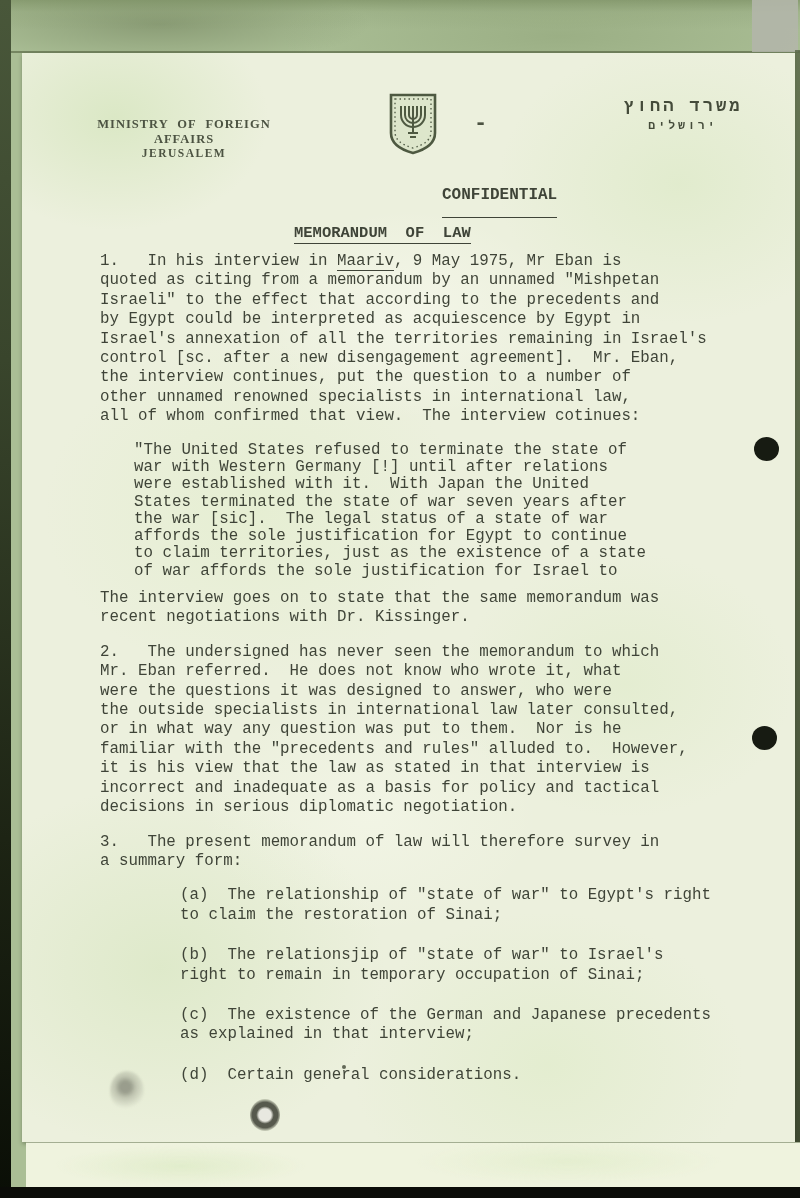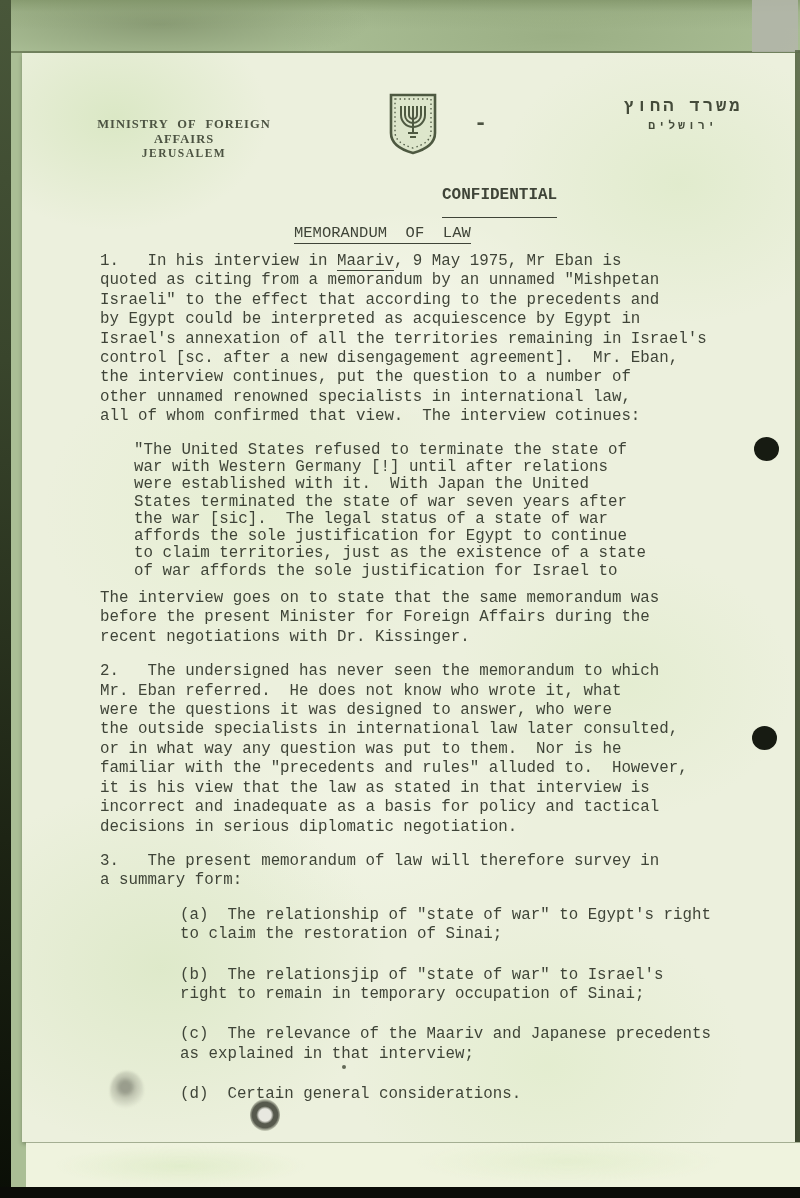--- a/index.html
+++ b/index.html
@@ -62,21 +62,21 @@
     font-size:22px;color:#4c5342;font-weight:700;}
 
   
   .tw{font-family:"Liberation Mono","DejaVu Sans Mono",monospace;color:#3f4438;}
   .classification{
     position:absolute;left:420px;top:133px;font-size:16px;letter-spacing:0px;
     border-bottom:1.6px solid #3f4438;padding-bottom:13px;white-space:pre;font-weight:600;
   }
   .doc-title{
     position:absolute;left:272px;top:171px;font-size:15.5px;white-space:pre;
-    border-bottom:1.6px solid #3f4438;padding-bottom:1px;font-weight:400;
+    border-bottom:1.6px solid #3f4438;padding-bottom:1px;font-weight:700;
   }
   .doc-body{position:absolute;left:78px;top:199px;width:650px;font-size:15.8px;font-weight:500;}
   .tline{white-space:pre;line-height:19.4px;}
   .block{margin:0 0 15px 0;}
   .quote{margin:5px 0 9px 34px;}
   .quote .tline{line-height:17.3px;}
   .list-item{margin:0 0 21px 80px;}
   .gap-before{margin-top:12px;}
   .u{border-bottom:1.4px solid #3f4438;}
 
@@ -151,21 +151,20 @@
           <div class="tline">war with Western Germany [!] until after relations</div>
           <div class="tline">were established with it.  With Japan the United</div>
           <div class="tline">States terminated the state of war seven years after</div>
           <div class="tline">the war [sic].  The legal status of a state of war</div>
           <div class="tline">affords the sole justification for Egypt to continue</div>
           <div class="tline">to claim territories, just as the existence of a state</div>
           <div class="tline">of war affords the sole justification for Israel to</div>
         </div>
         <div class="block paragraph">
           <div class="tline">The interview goes on to state that the same memorandum was</div>
-          <div class="tline">before the present Minister for Foreign Affairs during the</div>
           <div class="tline">recent negotiations with Dr. Kissinger.</div>
         </div>
         <div class="block paragraph gap-before">
           <div class="tline">2.   The undersigned has never seen the memorandum to which</div>
           <div class="tline">Mr. Eban referred.  He does not know who wrote it, what</div>
           <div class="tline">were the questions it was designed to answer, who were</div>
           <div class="tline">the outside specialists in international law later consulted,</div>
           <div class="tline">or in what way any question was put to them.  Nor is he</div>
           <div class="tline">familiar with the "precedents and rules" alluded to.  However,</div>
           <div class="tline">it is his view that the law as stated in that interview is</div>
@@ -178,21 +177,21 @@
         </div>
         <div class="block list-item gap-before">
           <div class="tline">(a)  The relationship of "state of war" to Egypt's right</div>
           <div class="tline">to claim the restoration of Sinai;</div>
         </div>
         <div class="block list-item">
           <div class="tline">(b)  The relationsjip of "state of war" to Israel's</div>
           <div class="tline">right to remain in temporary occupation of Sinai;</div>
         </div>
         <div class="block list-item">
-          <div class="tline">(c)  The relevance of the Maariv and Japanese precedents</div>
+          <div class="tline">(c)  The existence of the German and Japanese precedents</div>
           <div class="tline">as explained in that interview;</div>
         </div>
         <div class="block list-item">
           <div class="tline">(d)  Certain general considerations.</div>
         </div>
       </div>
 
     <div class="smudge-staple"></div>
     <div class="smudge-ring"></div>
     <div class="speck" style="left:320px;top:1012px;"></div>

